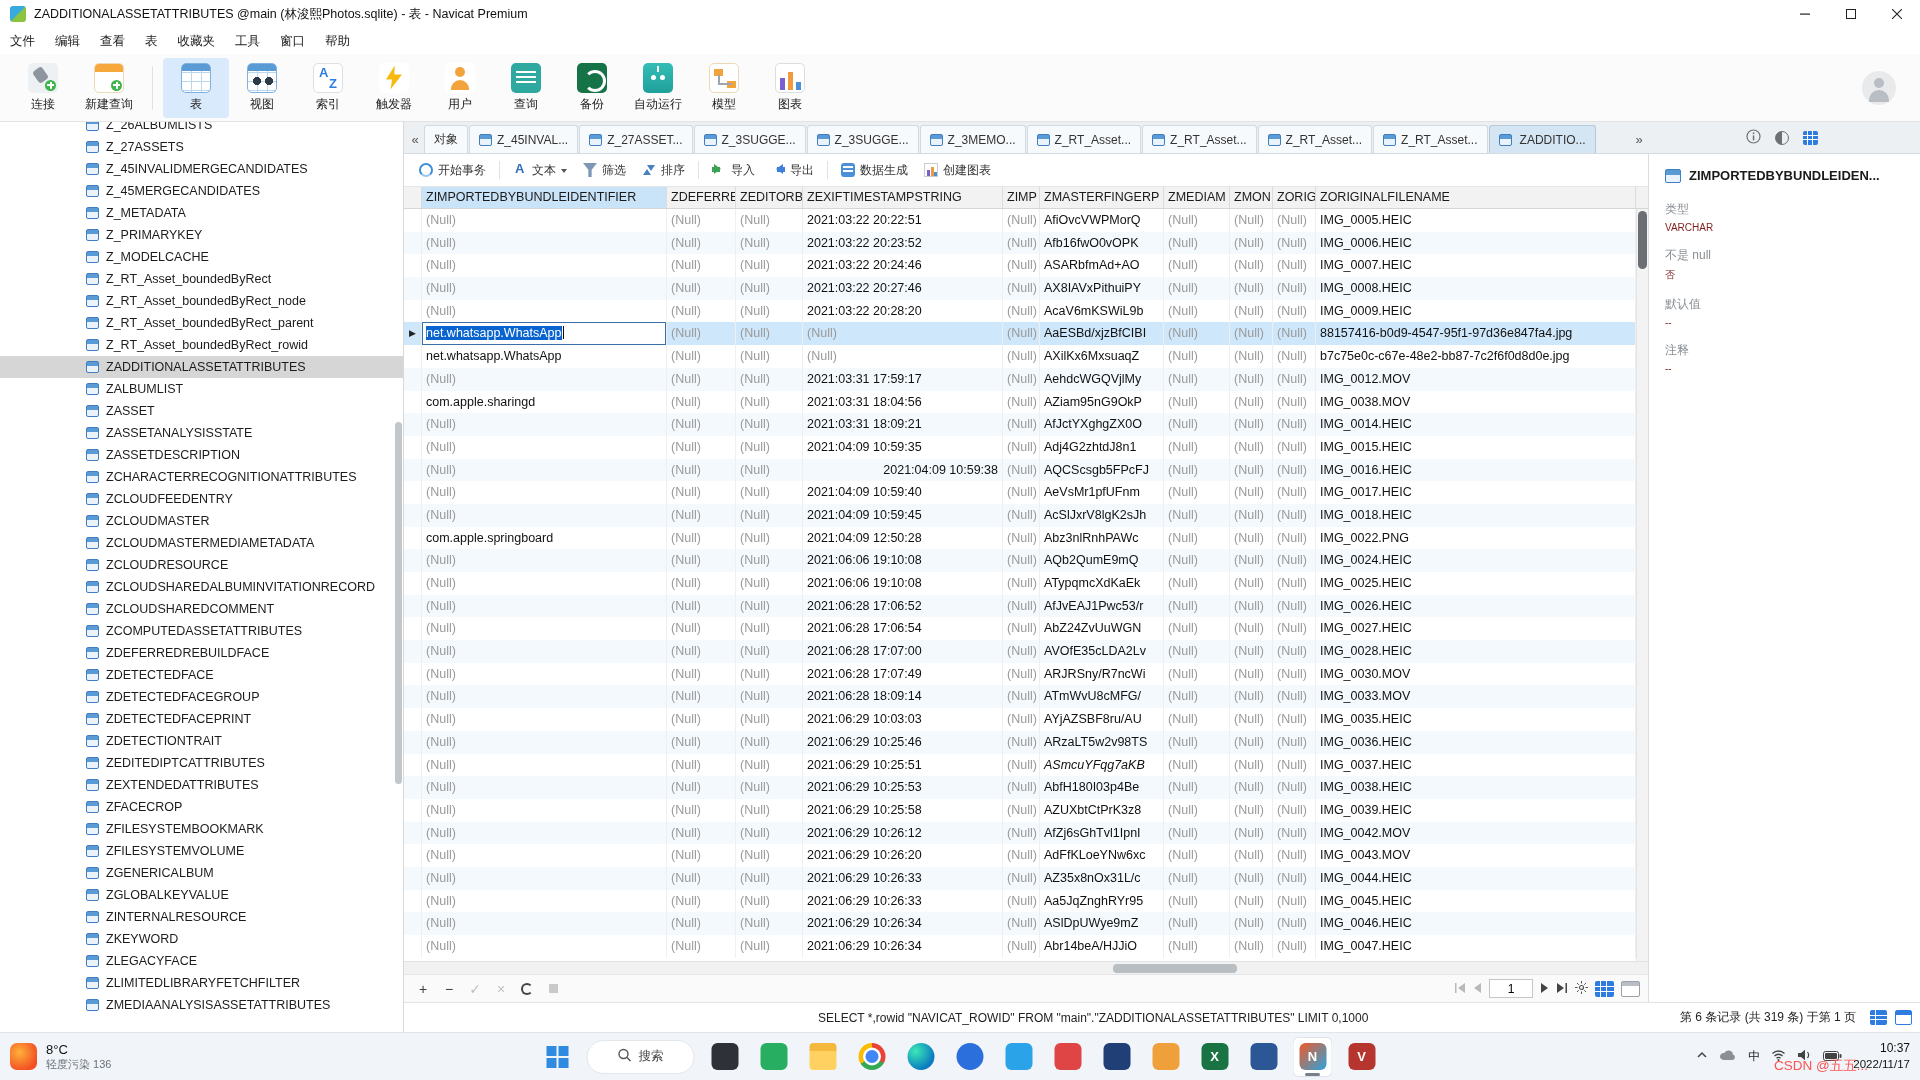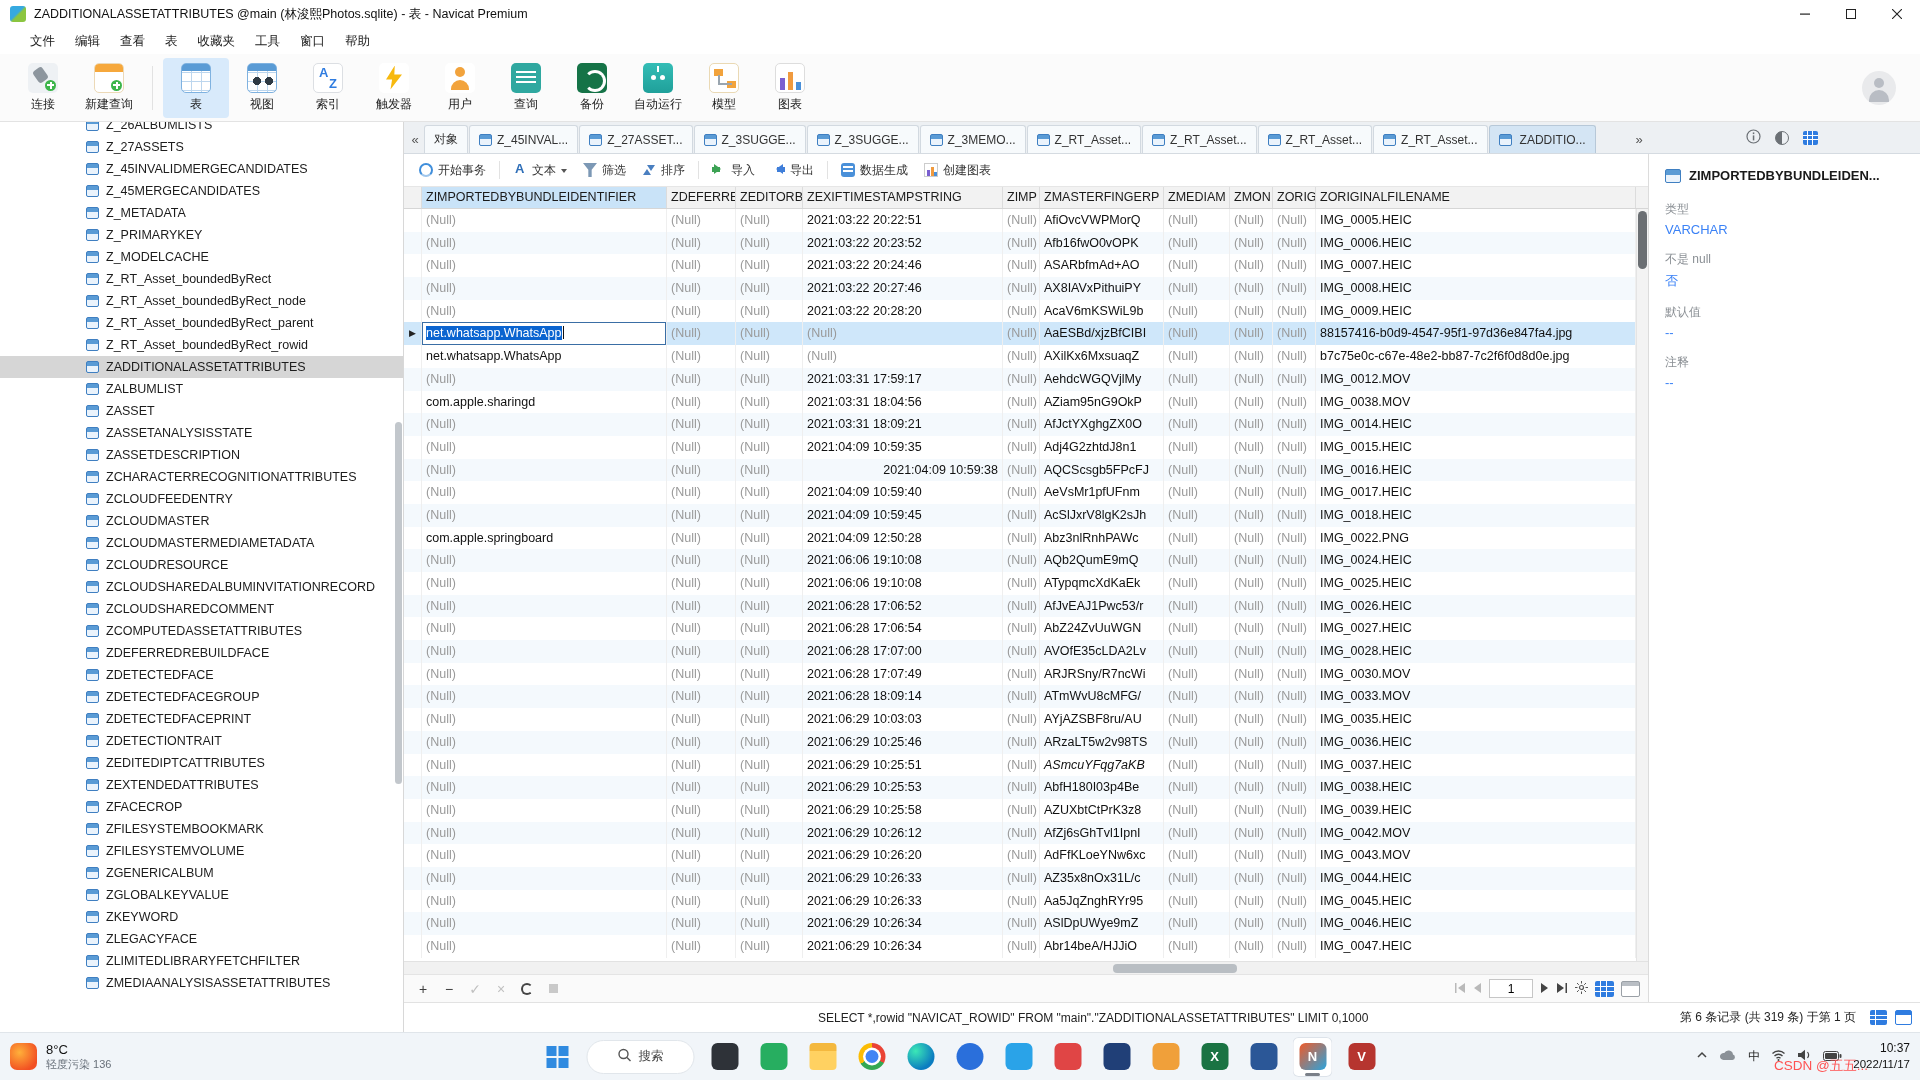--- a/index.html
+++ b/index.html
@@ -6,21 +6,21 @@
   html,body{width:1920px;height:1080px;}
   body{font-family:"Liberation Sans","DejaVu Sans",sans-serif;font-size:13px;color:#1a1a1a;background:#fff;overflow:hidden;position:relative;}
 
   
   .window{position:absolute;left:0;top:0;right:0;bottom:48px;display:flex;flex-direction:column;background:#fff;}
   .titlebar{height:28px;display:flex;align-items:center;padding-left:10px;background:#fff;}
   .app-ico{width:16px;height:16px;border-radius:3px;background:linear-gradient(135deg,#36a9e0 0 45%,#8bc540 55%);margin-right:8px;flex:none;}
   .title-text{font-size:12.5px;color:#111;white-space:nowrap;}
   .win-controls{margin-left:auto;display:flex;height:100%;}
   .win-btn{width:46px;display:flex;align-items:center;justify-content:center;}
-  .menubar{height:26px;display:flex;align-items:center;padding-left:20px;background:#fff;font-size:12.5px;}
+  .menubar{height:26px;display:flex;align-items:center;padding-left:0;background:#fff;font-size:12.5px;}
   .menu-item{padding:4px 10px;border-radius:3px;}
 
   
   .toolbar{height:68px;background:#fbfbfb;border-bottom:1px solid #e3e3e3;display:flex;align-items:center;padding:0 10px;}
   .tool{width:66px;height:60px;display:flex;flex-direction:column;align-items:center;justify-content:center;gap:3px;border-radius:4px;font-size:12px;color:#222;flex:none;}
   .tool.active{background:#d8eafb;}
   .tool-sep{width:1px;height:44px;background:#e2e2e2;margin:0 10px;flex:none;}
   .tlabel{white-space:nowrap;}
   .ticon{width:30px;height:30px;border-radius:5px;position:relative;flex:none;}
   .ic-conn{background:#eef1f4;}
@@ -117,21 +117,21 @@
   .h-scroll{height:13px;flex:none;background:#f1f1f1;border-top:1px solid #e2e2e2;position:relative;}
   .h-thumb{position:absolute;top:2px;height:9px;border-radius:4px;background:#b9bec3;left:57%;width:10%;}
 
   
   .right-panel{flex:1;border-left:1px solid #dcdcdc;background:#fff;padding:14px 16px;min-width:0;}
   .rp-head{display:flex;align-items:center;gap:8px;margin-bottom:18px;}
   .rp-title{font-weight:bold;font-size:13px;white-space:nowrap;overflow:hidden;}
   .rp-table-ico{width:16px;height:14px;border:1px solid #3f7fc1;border-radius:2px;background:linear-gradient(180deg,#5a9bd5 0 5px,#eaf3fc 5px);flex:none;}
   .rp-field{margin-bottom:14px;}
   .rp-label{font-size:12px;color:#8a8f94;margin-bottom:4px;}
-  .rp-value{font-size:13px;color:#3b82f6;}
+  .rp-value{font-size:10px;color:#7f1d1d;}
 
   
   .bottom-toolbar{height:28px;display:flex;align-items:center;padding:0 8px;background:#fafafa;border-top:1px solid #e4e4e4;flex:none;gap:4px;}
   .bt-ic{width:22px;height:20px;display:flex;align-items:center;justify-content:center;color:#3d3d3d;font-size:14px;}
   .bt-ic.dis{color:#c0c0c0;}
   .refresh-c{width:12px;height:12px;border-radius:50%;border:2px solid #444;border-right-color:transparent;}
   .stop-sq{width:9px;height:9px;background:#c9c9c9;}
   .pager{margin-left:auto;display:flex;align-items:center;gap:7px;}
   .page-input{width:44px;height:19px;border:1px solid #c6c6c6;text-align:center;font-size:12px;background:#fff;}
   .vt{width:19px;height:16px;border-radius:2px;}
@@ -416,20 +416,24 @@
           <div class="side-item">
             <span class="mini-table"></span>
             <span class="side-label">ZGENERICALBUM</span>
           </div>
           <div class="side-item">
             <span class="mini-table"></span>
             <span class="side-label">ZGLOBALKEYVALUE</span>
           </div>
           <div class="side-item">
             <span class="mini-table"></span>
+            <span class="side-label">ZINTERNALRESOURCE</span>
+          </div>
+          <div class="side-item">
+            <span class="mini-table"></span>
             <span class="side-label">ZKEYWORD</span>
           </div>
           <div class="side-item">
             <span class="mini-table"></span>
             <span class="side-label">ZLEGACYFACE</span>
           </div>
           <div class="side-item">
             <span class="mini-table"></span>
             <span class="side-label">ZLIMITEDLIBRARYFETCHFILTER</span>
           </div>

